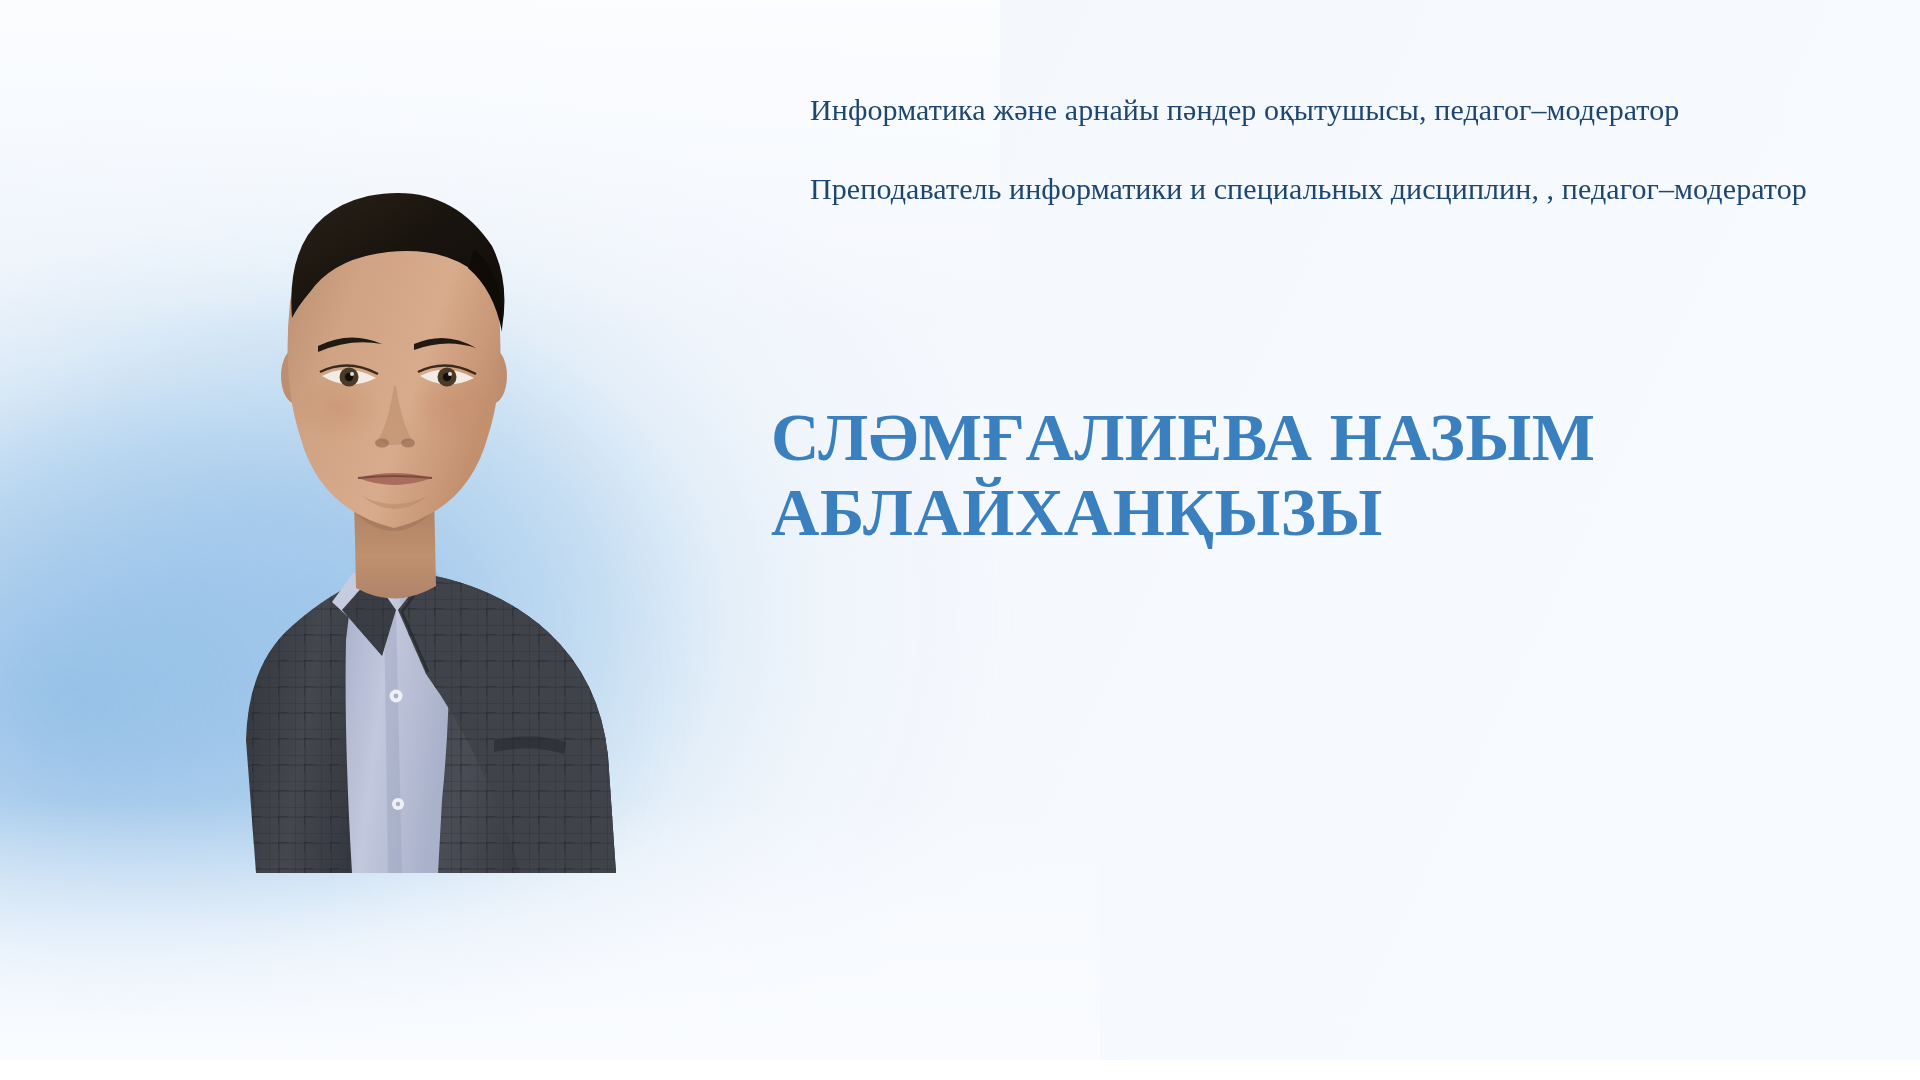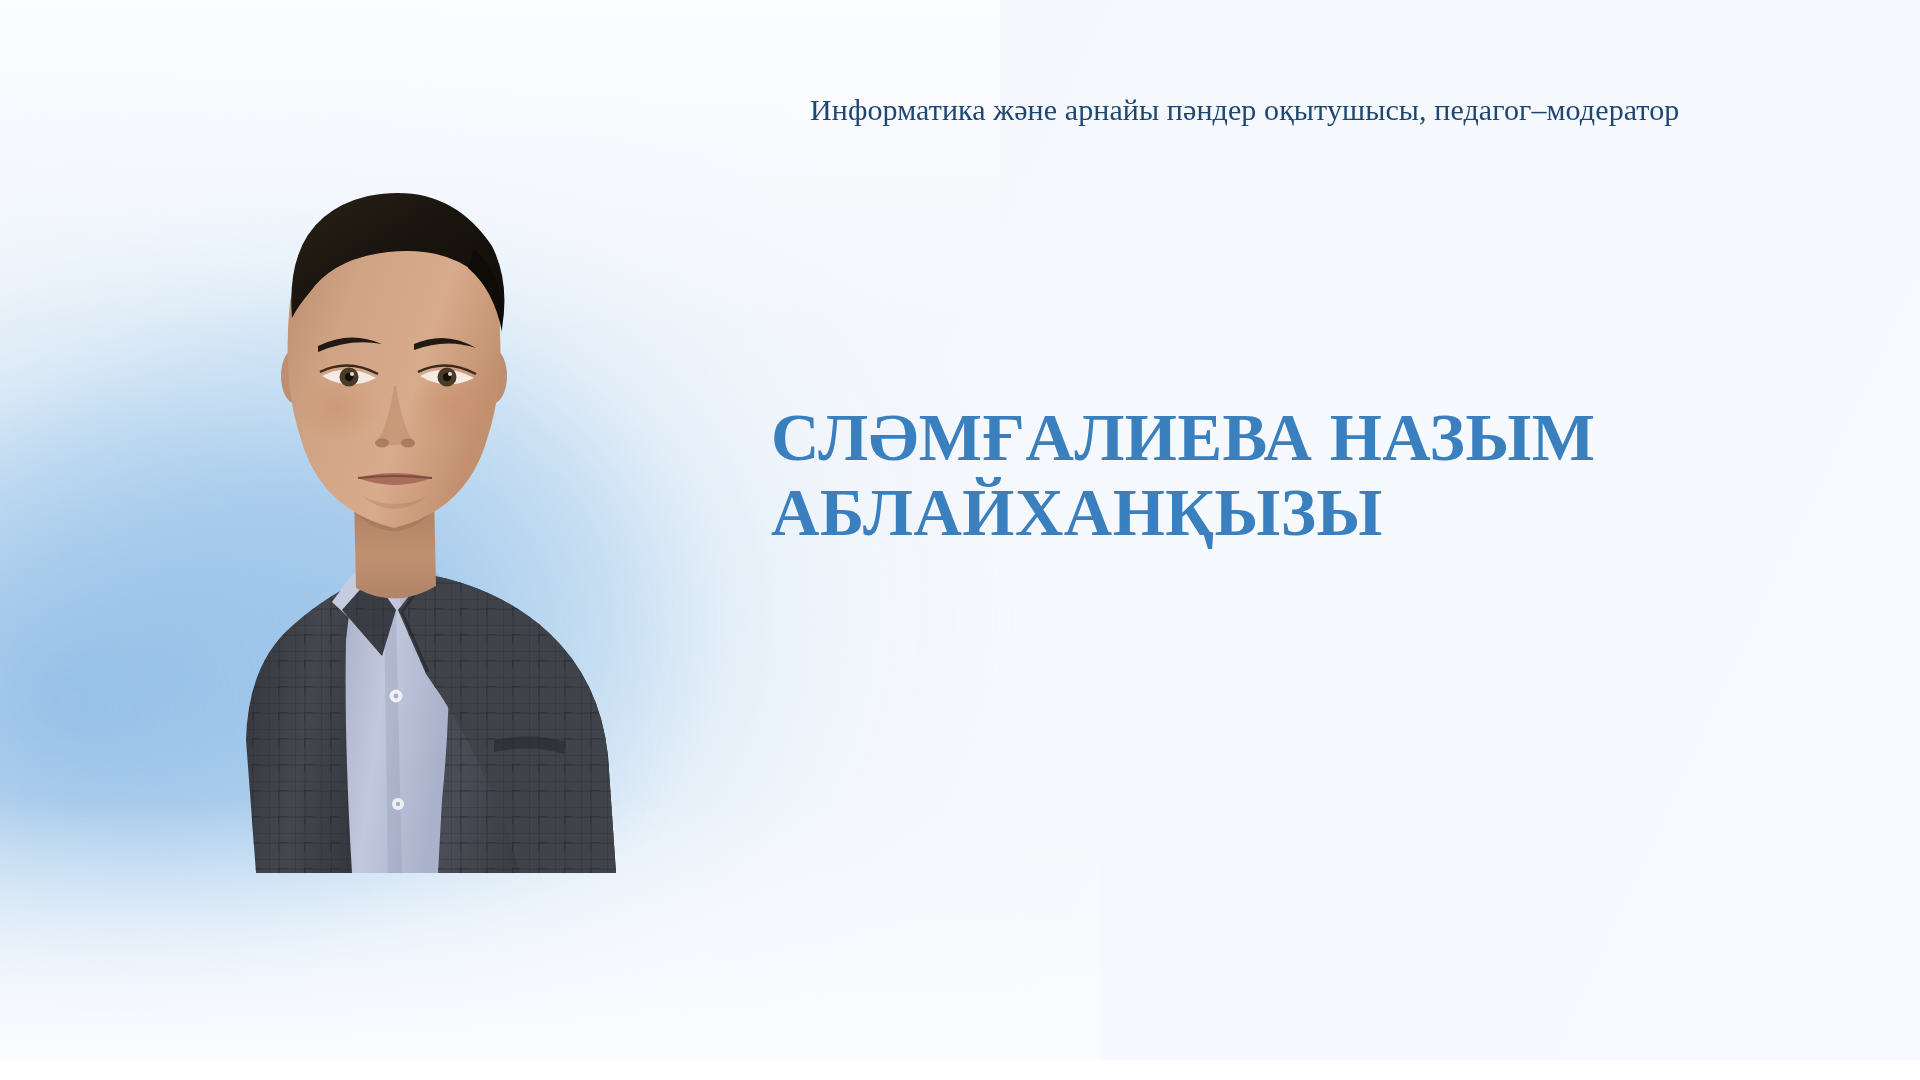--- a/index.html
+++ b/index.html
@@ -262,17 +262,18 @@
         <path d="M 262 338 Q 298 328 336 338 Q 298 352 262 338 Z" fill="#a96d5d"></path>
         <path d="M 262 338 Q 298 334 336 338" fill="none" stroke="#7d4a3c" stroke-width="2.2"></path>
 
         <path d="M 266 356 Q 298 372 332 356 Q 298 382 266 356 Z" fill="#a8785d" opacity="0.35"></path>
       </g>
     </svg>
   </div>
 
   <div class="text-col">
     <p class="subtitle">Информатика және арнайы пәндер оқытушысы,  педагог–модератор</p>
+    <p class="subtitle">Преподаватель информатики и специальных дисциплин, , педагог–модератор</p>
   </div>
 
   <h1 class="name-heading">СЛӘМҒАЛИЕВА НАЗЫМ АБЛАЙХАНҚЫЗЫ</h1>
 
 </div>
 
 </body></html>

